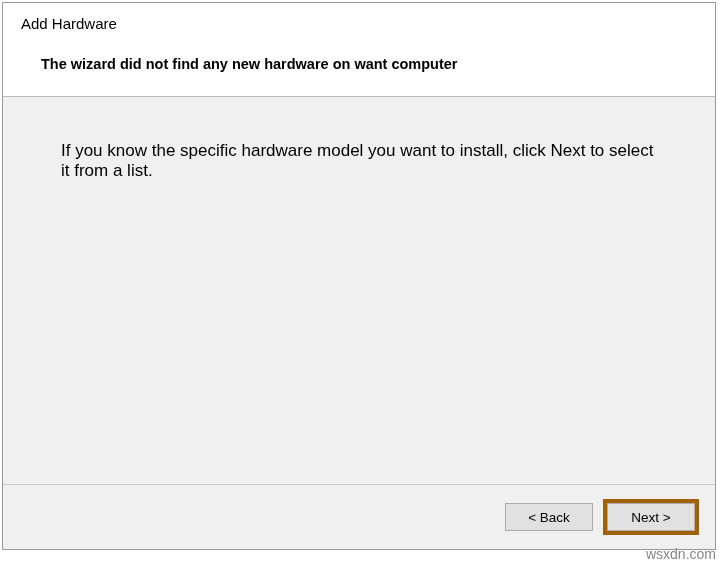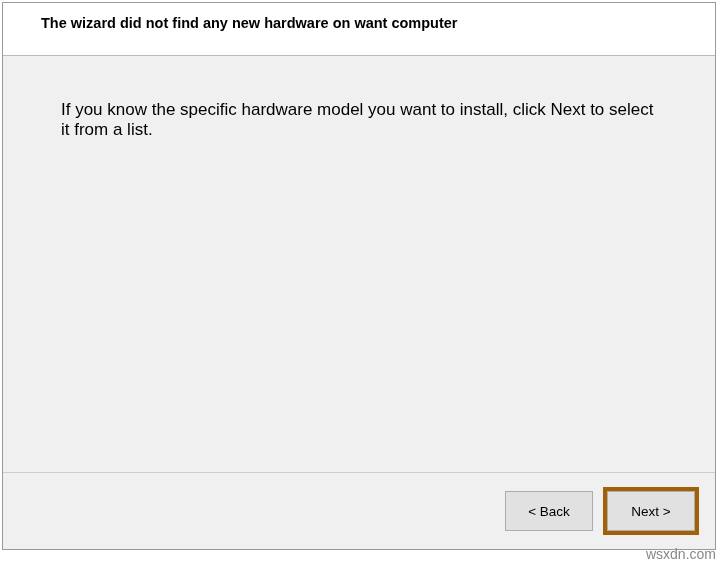--- a/index.html
+++ b/index.html
@@ -55,21 +55,21 @@
       background: #f0f0f0;
       border-top: 1px solid #ccc;
       padding: 14px 16px;
       display: flex;
       justify-content: flex-end;
       gap: 10px;
       align-items: center;
     }
     .btn {
       min-width: 88px;
-      height: 40px;
+      height: 28px;
       background: #e1e1e1;
       border: 1px solid #adadad;
       font-size: 13.5px;
       font-family: inherit;
       cursor: pointer;
       padding: 0 12px;
     }
     .highlight-box {
       border: 4px solid #a16207;
       padding: 0;
@@ -87,20 +87,21 @@
       right: 6px;
       font-size: 14px;
       color: #888;
     }
   </style>
 </head>
 <body>
 
 <div class="dialog">
   <div class="header">
+    <div class="title">Add Hardware</div>
     <div class="subtitle">The wizard did not find any new hardware on want computer</div>
   </div>
   <div class="content">
     <div class="instruction">If you know the specific hardware model you want to install, click Next to select it from a list.</div>
   </div>
   <div class="footer">
     <button class="btn">&lt; Back</button>
     <span class="highlight-box">
       <button class="btn">Next &gt;</button>
     </span>

